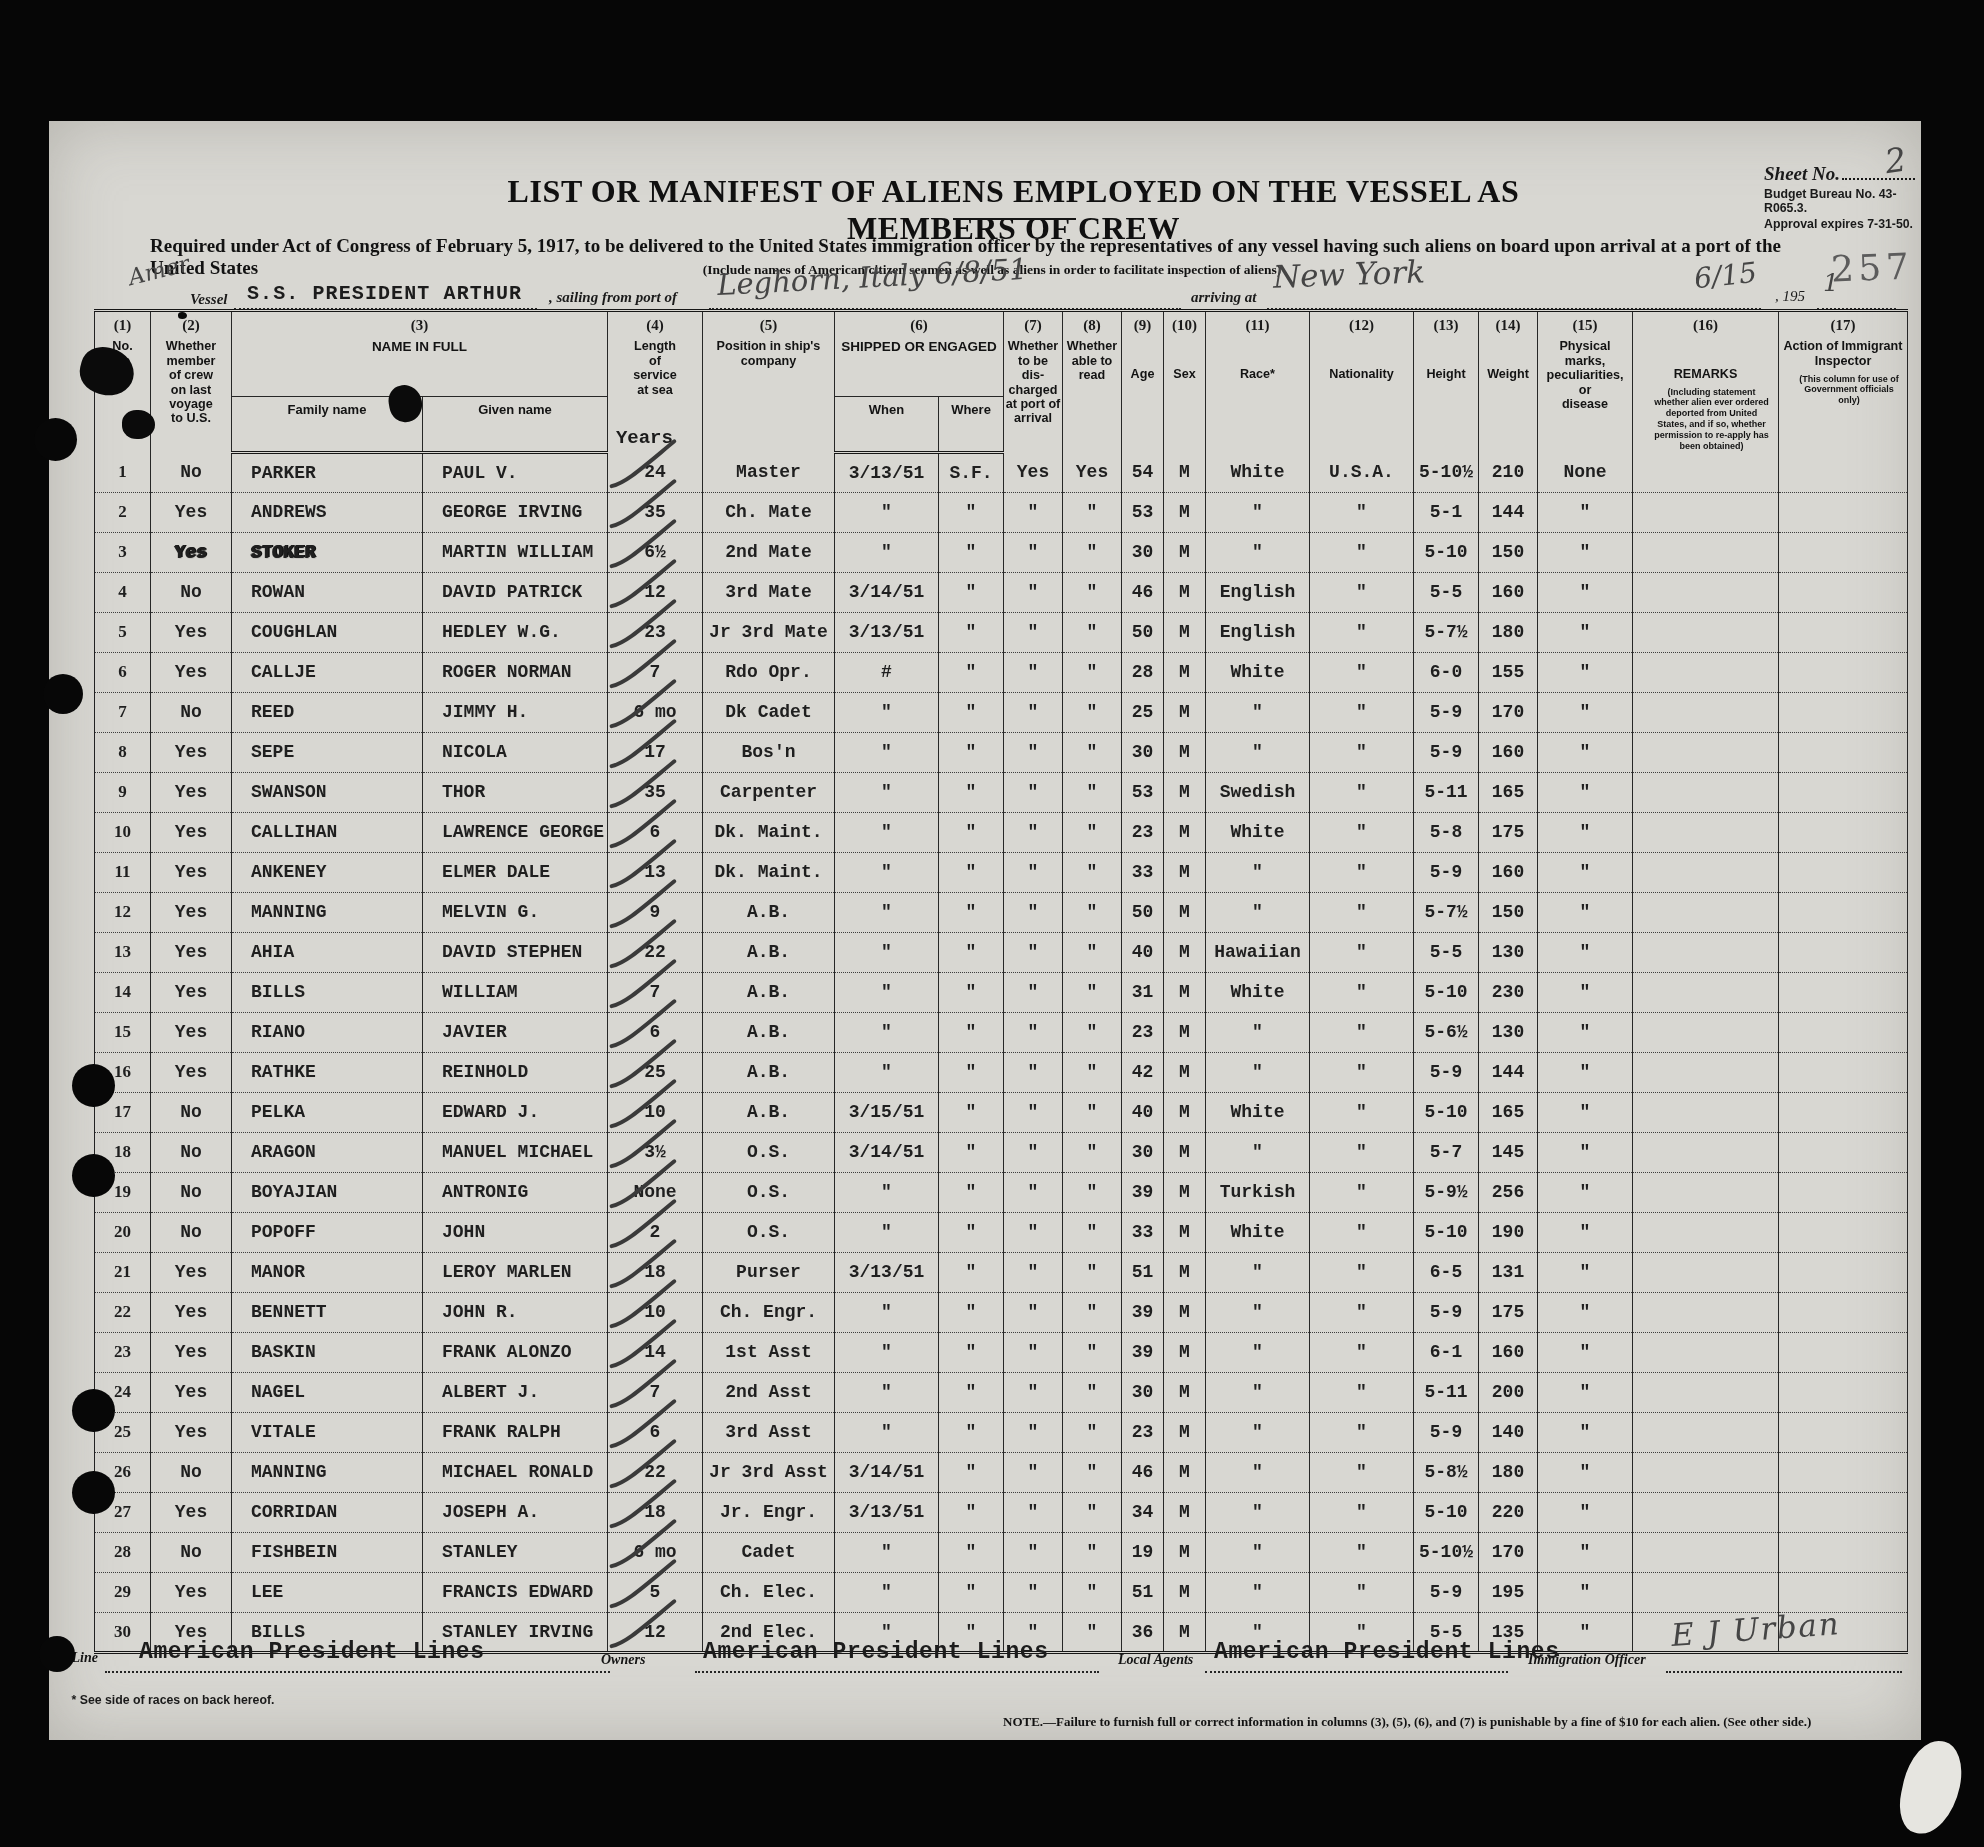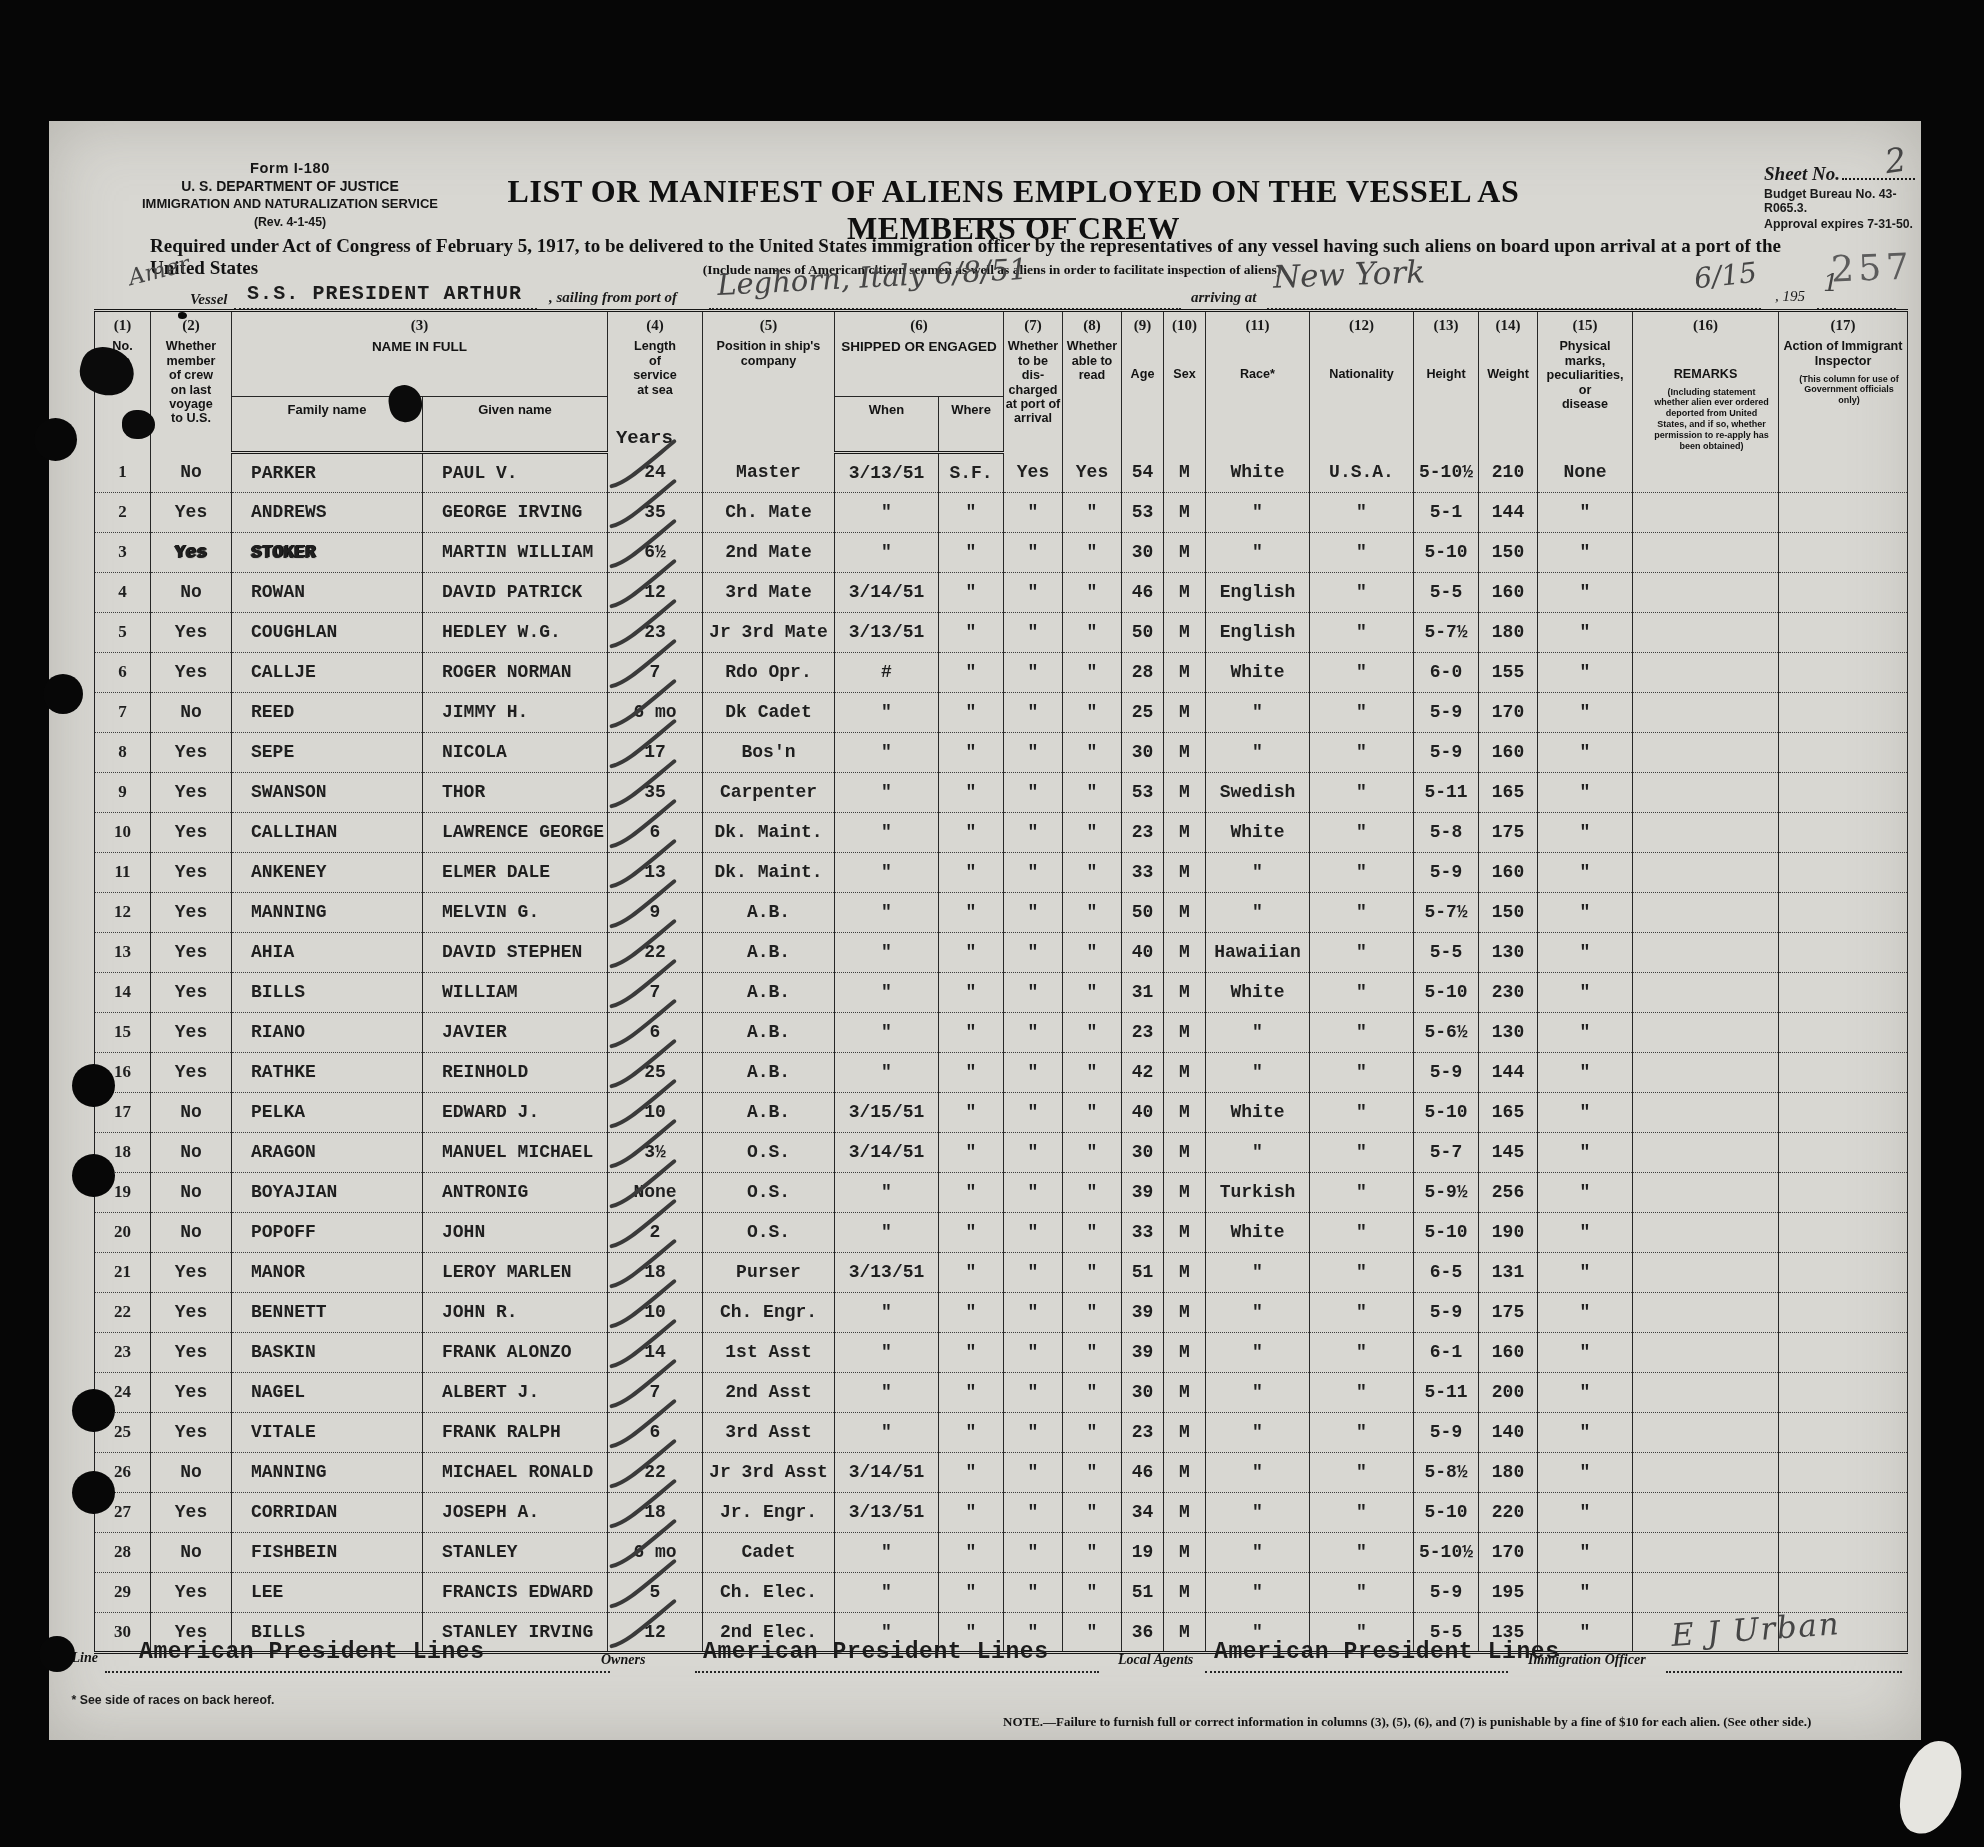--- a/index.html
+++ b/index.html
@@ -87,26 +87,20 @@
   
   .hole{position:absolute;background:#070707;border-radius:50%;}
   .blob{position:absolute;background:#0b0b0b;border-radius:46% 54% 52% 48%;}
   .white-blob{position:absolute;background:#e6e5e0;border-radius:55% 45% 60% 40%;}
 </style>
 </head>
 <body>
 
 <div class="paper">
 
-  <div class="form-info">
-    <div class="l1">Form I-180</div>
-    <div class="l2">U. S. DEPARTMENT OF JUSTICE</div>
-    <div class="l3">IMMIGRATION AND NATURALIZATION SERVICE</div>
-    <div class="l4">(Rev. 4-1-45)</div>
-  </div>
 
   <div class="doc-title">LIST OR MANIFEST OF ALIENS EMPLOYED ON THE VESSEL AS MEMBERS OF CREW</div>
   <div class="title-rule"></div>
 
   <div class="sheet-block">
     <span class="sheet-label">Sheet No.</span>
     <span class="sheet-dots"></span>
     <span class="sheet-value hand">2</span>
     <div class="sheet-budget">Budget Bureau No. 43-R065.3.</div>
     <div class="sheet-approval">Approval expires 7-31-50.</div>

